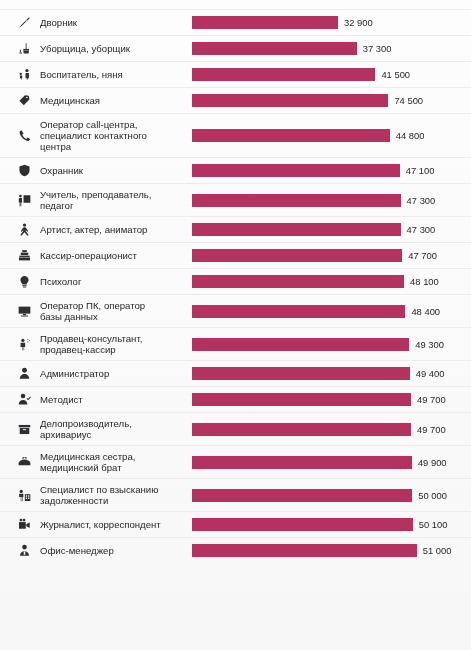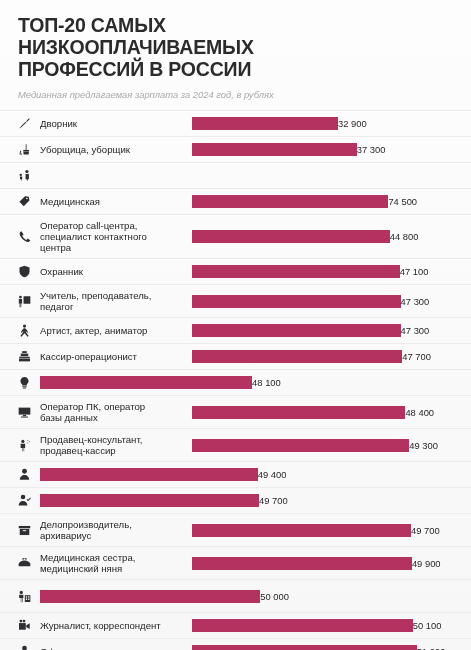--- a/index.html
+++ b/index.html
@@ -95,35 +95,30 @@
     height: 100%;
   }
   .bar {
     height: 13px;
     background: #b3325f;
     flex: 0 0 auto;
   }
   .value {
     font-size: 9.4px;
     color: #26262a;
+    margin-left: 6px;
     white-space: nowrap;
     flex: 0 0 auto;
   }
 </style>
 </head>
 <body>
 
 <div class="infographic">
 
-  <div class="header">
-    <h1 class="title">ТОП-20 САМЫХ
-НИЗКООПЛАЧИВАЕМЫХ
-ПРОФЕССИЙ В РОССИИ</h1>
-    <p class="subtitle">Медианная предлагаемая зарплата за 2024 год, в рублях</p>
-  </div>
 
   <div class="chart" id="chart">
       <div class="row h1">
         <div class="icon-cell">
           <svg width="13" height="13" viewBox="0 0 16 16" fill="currentColor">
             <path d="M13.6 1.6 10 5.2l.9.9 3.6-3.6zM9.3 5.9 4.6 10.6 2 14l3.4-2.6 4.7-4.7z"></path>
             <path d="M2.1 13.9 5 11.3l-.3-.3-2.9 2.6z"></path>
           </svg>
         </div>
         <div class="label-cell">Дворник</div>
@@ -150,20 +145,25 @@
       </div>
       <div class="row h1">
         <div class="icon-cell">
           <svg width="13" height="13" viewBox="0 0 16 16" fill="currentColor">
             <circle cx="11" cy="3.2" r="2"></circle>
             <path d="M8.6 6h4.8v6.5H12V14h-1.2v-1.5H9.3V6.2z"></path>
             <circle cx="3.4" cy="7.2" r="1.5"></circle>
             <path d="M1.6 9.3h3.6v3.2H4.4V14H3.6v-1.5H2.4V9.6z"></path>
           </svg>
         </div>
+        <div class="label-cell">Воспитатель, няня</div>
+        <div class="bar-cell">
+          <div class="bar" style="width: 183.4px; background: rgb(179, 50, 95);"></div>
+          <div class="value">41 500</div>
+        </div>
       </div>
       <div class="row h1">
         <div class="icon-cell">
           <svg width="13" height="13" viewBox="0 0 16 16" fill="currentColor">
             <path d="M13.4 2.1 8.6 1.4 1.7 8.3l5.4 5.4 6.9-6.9zM11 5.3a1 1 0 1 1 0-2 1 1 0 0 1 0 2z"></path>
           </svg>
         </div>
         <div class="label-cell">Медицинская</div>
         <div class="bar-cell">
           <div class="bar" style="width: 196.4px; background: rgb(179, 50, 95);"></div>
@@ -239,20 +239,21 @@
           <div class="value">47 700</div>
         </div>
       </div>
       <div class="row h1">
         <div class="icon-cell">
           <svg width="13" height="13" viewBox="0 0 16 16" fill="currentColor">
             <path d="M8 1.2C5.2 1.2 3 3.4 3 6.1c0 1.7.8 3.1 2.1 4v1.7h5.8V10C12.2 9.2 13 7.8 13 6.1c0-2.7-2.2-4.9-5-4.9z"></path>
             <path d="M5.4 12.6h5.2v1.2H5.4zm.6 1.9h4v1H6z"></path>
           </svg>
         </div>
+        <div class="label-cell">Психолог</div>
         <div class="bar-cell">
           <div class="bar" style="width: 212.1px; background: rgb(179, 50, 95);"></div>
           <div class="value">48 100</div>
         </div>
       </div>
       <div class="row h2">
         <div class="icon-cell">
           <svg width="13" height="13" viewBox="0 0 16 16" fill="currentColor">
             <path d="M.8 2h14.4v8.6H.8z"></path>
             <path d="M6 11h4v1.6H6z"></path>
@@ -281,33 +282,35 @@
           <div class="value">49 300</div>
         </div>
       </div>
       <div class="row h1">
         <div class="icon-cell">
           <svg width="13" height="13" viewBox="0 0 16 16" fill="currentColor">
             <circle cx="8" cy="4" r="3"></circle>
             <path d="M2.2 14.4c0-3.2 2.6-5.8 5.8-5.8s5.8 2.6 5.8 5.8z"></path>
           </svg>
         </div>
+        <div class="label-cell">Администратор</div>
         <div class="bar-cell">
           <div class="bar" style="width: 217.7px; background: rgb(179, 50, 95);"></div>
           <div class="value">49 400</div>
         </div>
       </div>
       <div class="row h1">
         <div class="icon-cell">
           <svg width="13" height="13" viewBox="0 0 16 16" fill="currentColor">
             <circle cx="6.2" cy="3.6" r="2.8"></circle>
             <path d="M.8 14c0-3 2.4-5.4 5.4-5.4s5.4 2.4 5.4 5.4z"></path>
             <path d="m11.4 6.2 1 1 2.6-2.8.9.8-3.5 3.8-1.9-1.9z"></path>
           </svg>
         </div>
+        <div class="label-cell">Методист</div>
         <div class="bar-cell">
           <div class="bar" style="width: 219px; background: rgb(179, 50, 95);"></div>
           <div class="value">49 700</div>
         </div>
       </div>
       <div class="row h2">
         <div class="icon-cell">
           <svg width="13" height="13" viewBox="0 0 16 16" fill="currentColor">
             <path d="M.9 2.4h14.2v2.8H.9z"></path>
             <path d="M2.1 6h11.8v7.6H2.1z"></path>
@@ -323,35 +326,37 @@
       </div>
       <div class="row h2">
         <div class="icon-cell">
           <svg width="13" height="13" viewBox="0 0 16 16" fill="currentColor">
             <path d="M8 4.6c-4 0-7.2 2-7.2 4.4v2.4h14.4V9c0-2.4-3.2-4.4-7.2-4.4z"></path>
             <path d="M5.6 1.4h4.8v2.8H5.6z"></path>
             <path d="M7.4 1.9h1.2v1.8H7.4zm-.9.9h3v1.2h-3z" fill="#f7f7f7"></path>
           </svg>
         </div>
         <div class="label-cell">Медицинская сестра,
-медицинский няня</div>
+медицинский брат</div>
         <div class="bar-cell">
           <div class="bar" style="width: 219.9px; background: rgb(179, 50, 95);"></div>
           <div class="value">49 900</div>
         </div>
       </div>
       <div class="row h2">
         <div class="icon-cell">
           <svg width="13" height="13" viewBox="0 0 16 16" fill="currentColor">
             <circle cx="4" cy="3" r="2"></circle>
             <path d="M1.4 5.8h5.2v4H5.6V15H4.9v-5.2h-.8V15h-.7V9.8H1.4z"></path>
             <path d="M8.4 6.4h6.8v8.4H8.4z"></path>
             <path d="M9.6 7.8h1.6v1.6H9.6zm2.8 0H14v1.6h-1.6zm-2.8 2.8h1.6v1.6H9.6zm2.8 0H14v1.6h-1.6z" fill="#f7f7f7"></path>
           </svg>
         </div>
+        <div class="label-cell">Специалист по взысканию
+задолженности</div>
         <div class="bar-cell">
           <div class="bar" style="width: 220.3px; background: rgb(179, 50, 95);"></div>
           <div class="value">50 000</div>
         </div>
       </div>
       <div class="row h1">
         <div class="icon-cell">
           <svg width="13" height="13" viewBox="0 0 16 16" fill="currentColor">
             <path d="M1.2 5h8.4v8.2H1.2z"></path>
             <path d="m10.2 7.6 4.2-2.4v7.2l-4.2-2.4z"></path>

